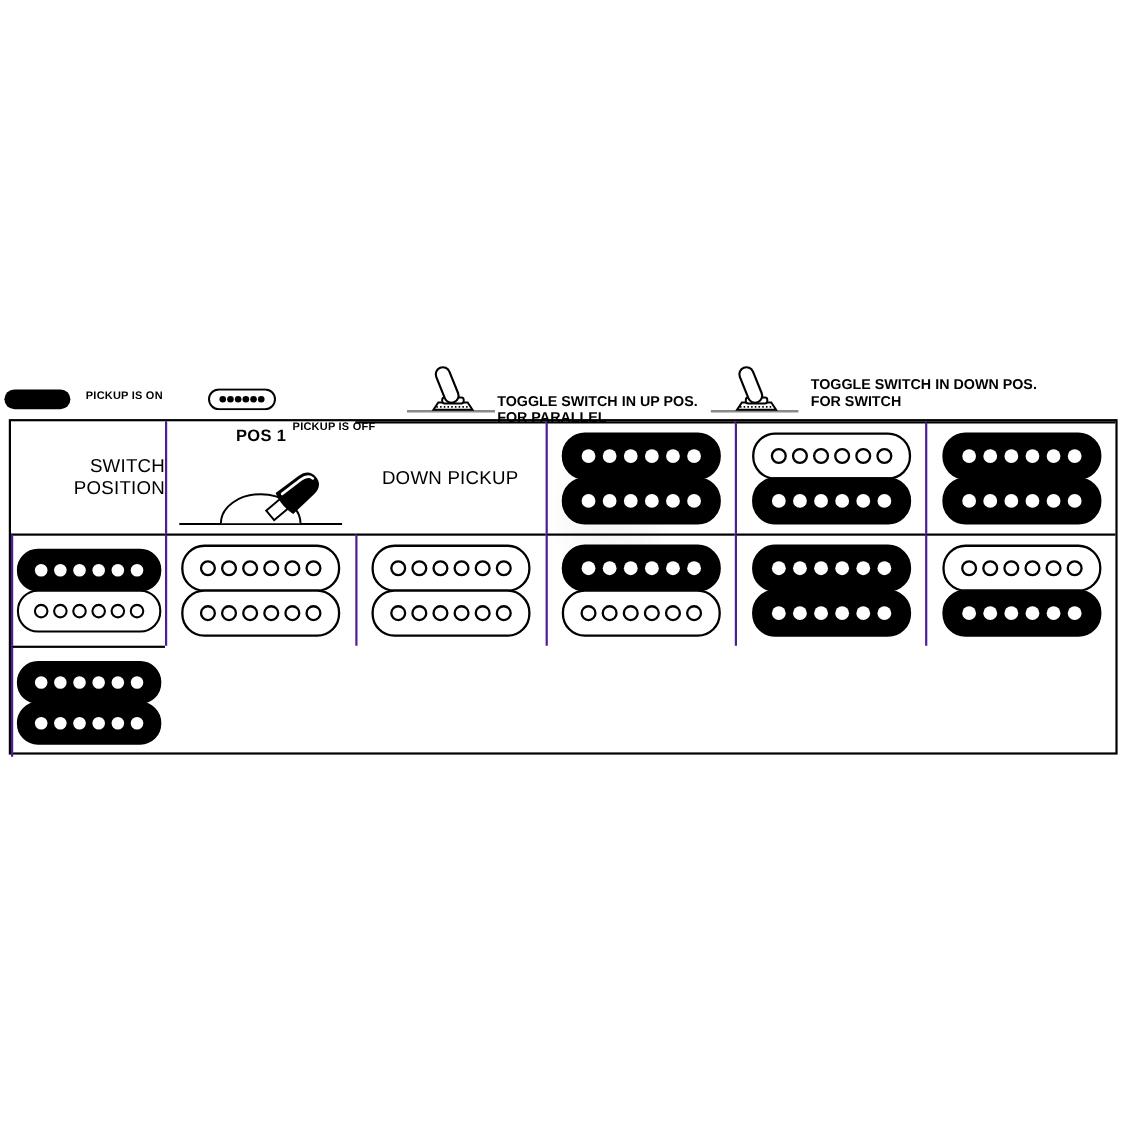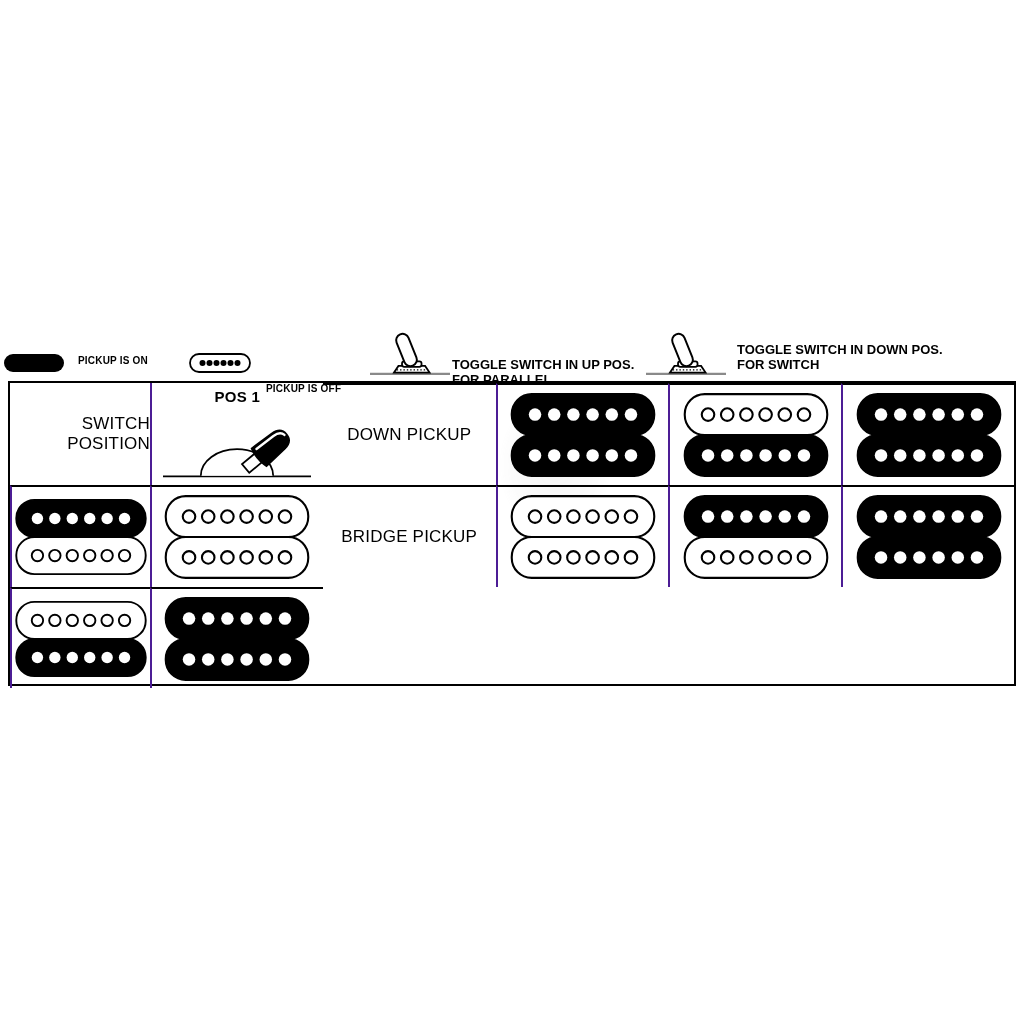--- a/index.html
+++ b/index.html
@@ -180,23 +180,20 @@
           <circle cx="130.5" cy="23.5" r="6.6" fill="#ffffff" stroke="#000000" stroke-width="2.2"></circle>
           <rect x="5" y="45" width="150" height="43" rx="21" fill="#ffffff" stroke="#000000" stroke-width="2.2"></rect>
           <circle cx="29.5" cy="66.5" r="6.6" fill="#ffffff" stroke="#000000" stroke-width="2.2"></circle>
           <circle cx="49.7" cy="66.5" r="6.6" fill="#ffffff" stroke="#000000" stroke-width="2.2"></circle>
           <circle cx="69.9" cy="66.5" r="6.6" fill="#ffffff" stroke="#000000" stroke-width="2.2"></circle>
           <circle cx="90.1" cy="66.5" r="6.6" fill="#ffffff" stroke="#000000" stroke-width="2.2"></circle>
           <circle cx="110.3" cy="66.5" r="6.6" fill="#ffffff" stroke="#000000" stroke-width="2.2"></circle>
           <circle cx="130.5" cy="66.5" r="6.6" fill="#ffffff" stroke="#000000" stroke-width="2.2"></circle>
         </svg>
       </div>
-      <div class="cell first-col">
-        <span class="rowlabel">BRIDGE PICKUP</span>
-      </div>
       <div class="cell pickupcell">
         <svg width="152" height="86" viewBox="0 0 160 90">
           <rect x="5" y="2" width="150" height="43" rx="21" fill="#ffffff" stroke="#000000" stroke-width="2.2"></rect>
           <circle cx="29.5" cy="23.5" r="6.6" fill="#ffffff" stroke="#000000" stroke-width="2.2"></circle>
           <circle cx="49.7" cy="23.5" r="6.6" fill="#ffffff" stroke="#000000" stroke-width="2.2"></circle>
           <circle cx="69.9" cy="23.5" r="6.6" fill="#ffffff" stroke="#000000" stroke-width="2.2"></circle>
           <circle cx="90.1" cy="23.5" r="6.6" fill="#ffffff" stroke="#000000" stroke-width="2.2"></circle>
           <circle cx="110.3" cy="23.5" r="6.6" fill="#ffffff" stroke="#000000" stroke-width="2.2"></circle>
           <circle cx="130.5" cy="23.5" r="6.6" fill="#ffffff" stroke="#000000" stroke-width="2.2"></circle>
           <rect x="5" y="45" width="150" height="43" rx="21" fill="#ffffff" stroke="#000000" stroke-width="2.2"></rect>

